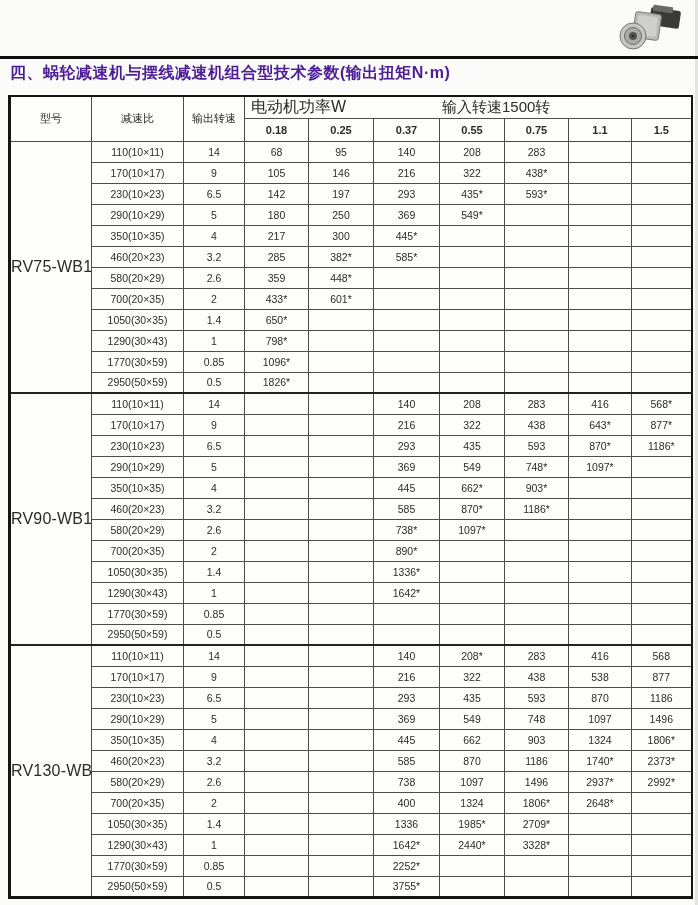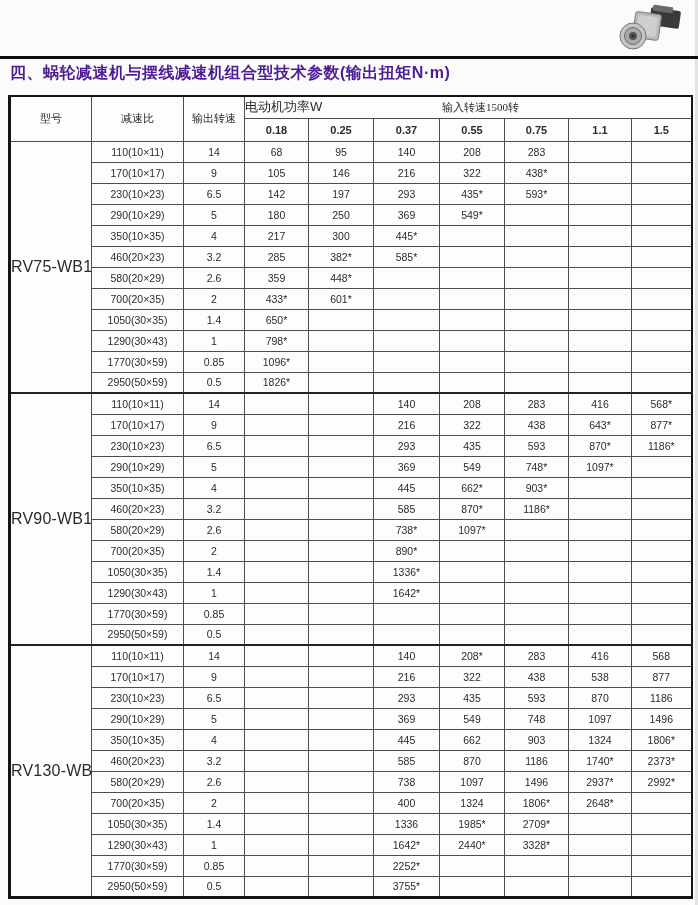--- a/index.html
+++ b/index.html
@@ -24,22 +24,22 @@
   }
   .spec th, .spec td {
     border:1px solid #4d4d4d; text-align:center; vertical-align:middle;
     font-weight:normal; color:#2b2b2b; overflow:hidden; white-space:nowrap;
   }
   .spec thead tr.h1 { height:22px; }
   .spec thead tr.h2 { height:23px;margin-top:8px; }
   .spec thead th { font-size:11px; }
   .spec thead tr.h2 th { font-weight:bold; font-size:11px; }
   .merged-top { position:relative; }
-  .merged-top .mp { position:absolute; left:0; top:50%; transform:translateY(-50%); font-size:13px; }
-  .merged-top .is { position:absolute; left:197px; top:50%; transform:translateY(-50%); font-size:11px;font-family:Liberation Serif, serif; }
+  .merged-top .mp { position:absolute; left:6px; top:50%; transform:translateY(-50%); font-size:16px; }
+  .merged-top .is { position:absolute; left:197px; top:50%; transform:translateY(-50%); font-size:15px; }
   .spec tbody tr { height:21px; }
   .spec tbody td { font-size:10.5px; }
   .spec td.model-cell { font-size:16px; letter-spacing:0.2px; }
   .spec tbody tr.group-first td { border-top:2px solid #222; }
 </style>
 </head>
 <body>
 
 <div class="page-edge-right"></div>
 

